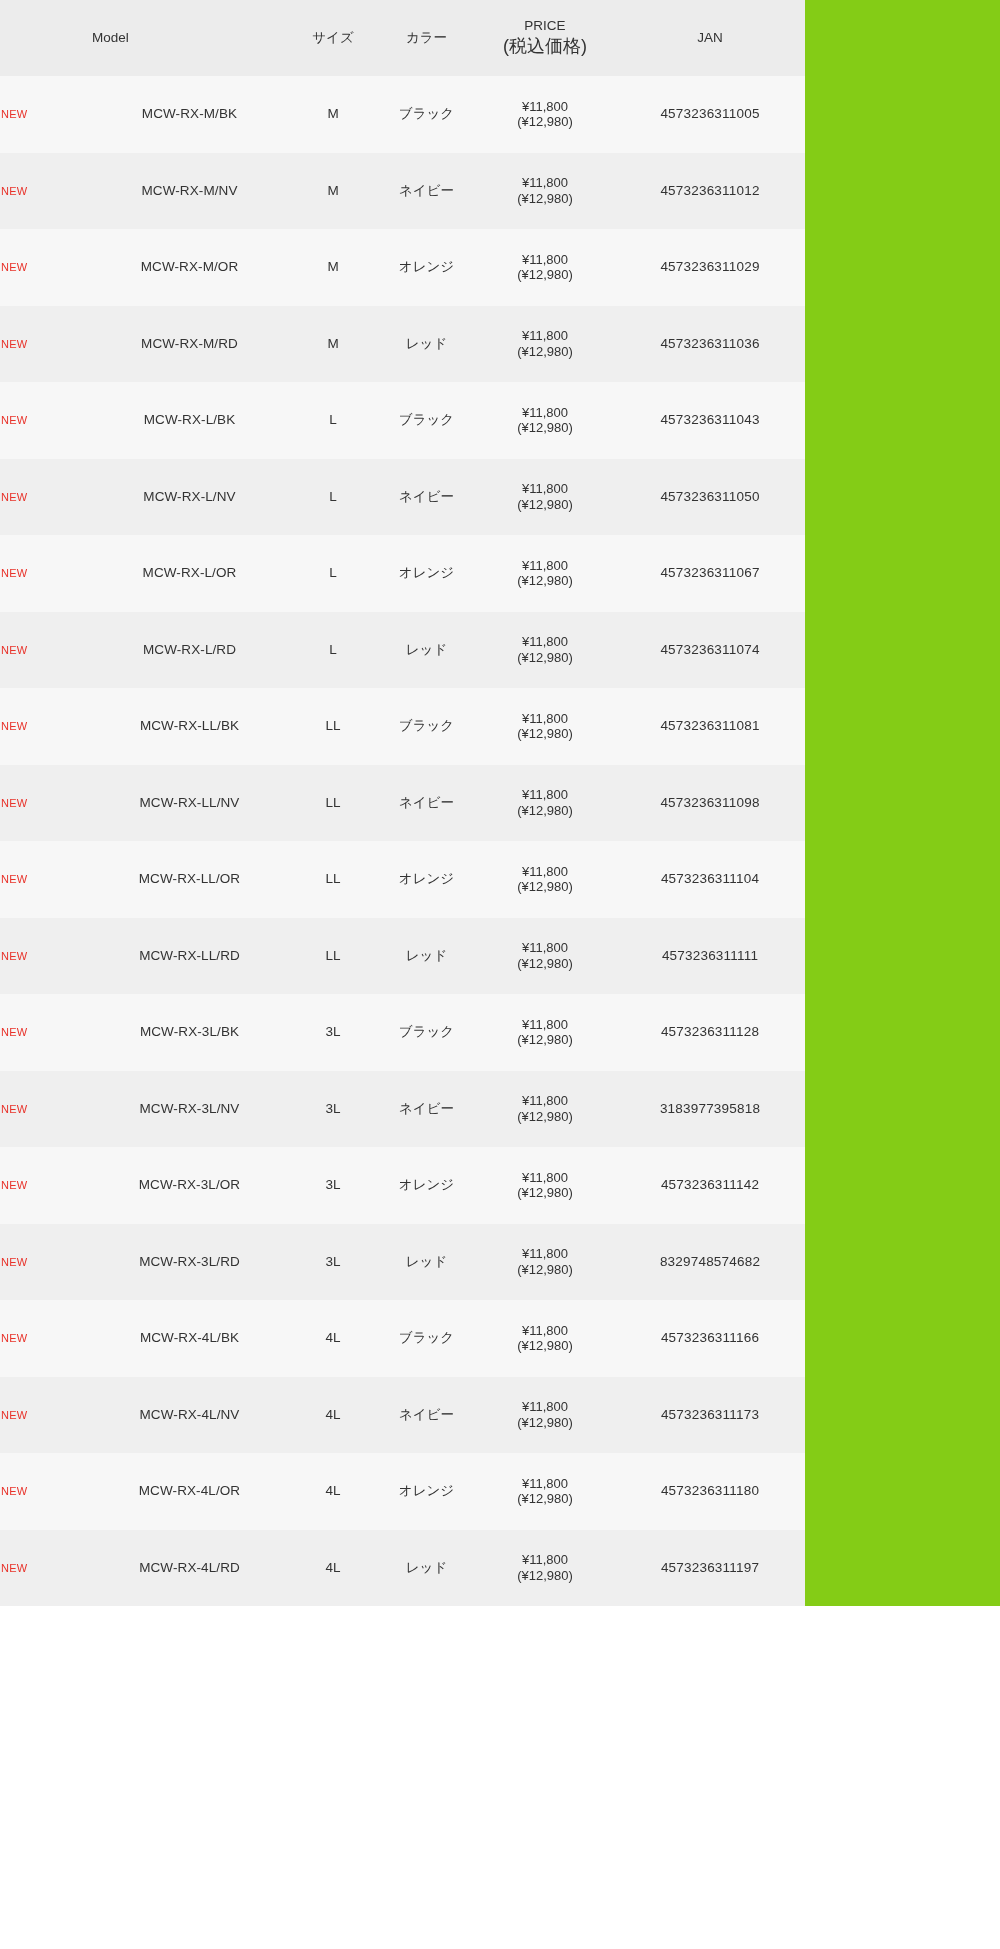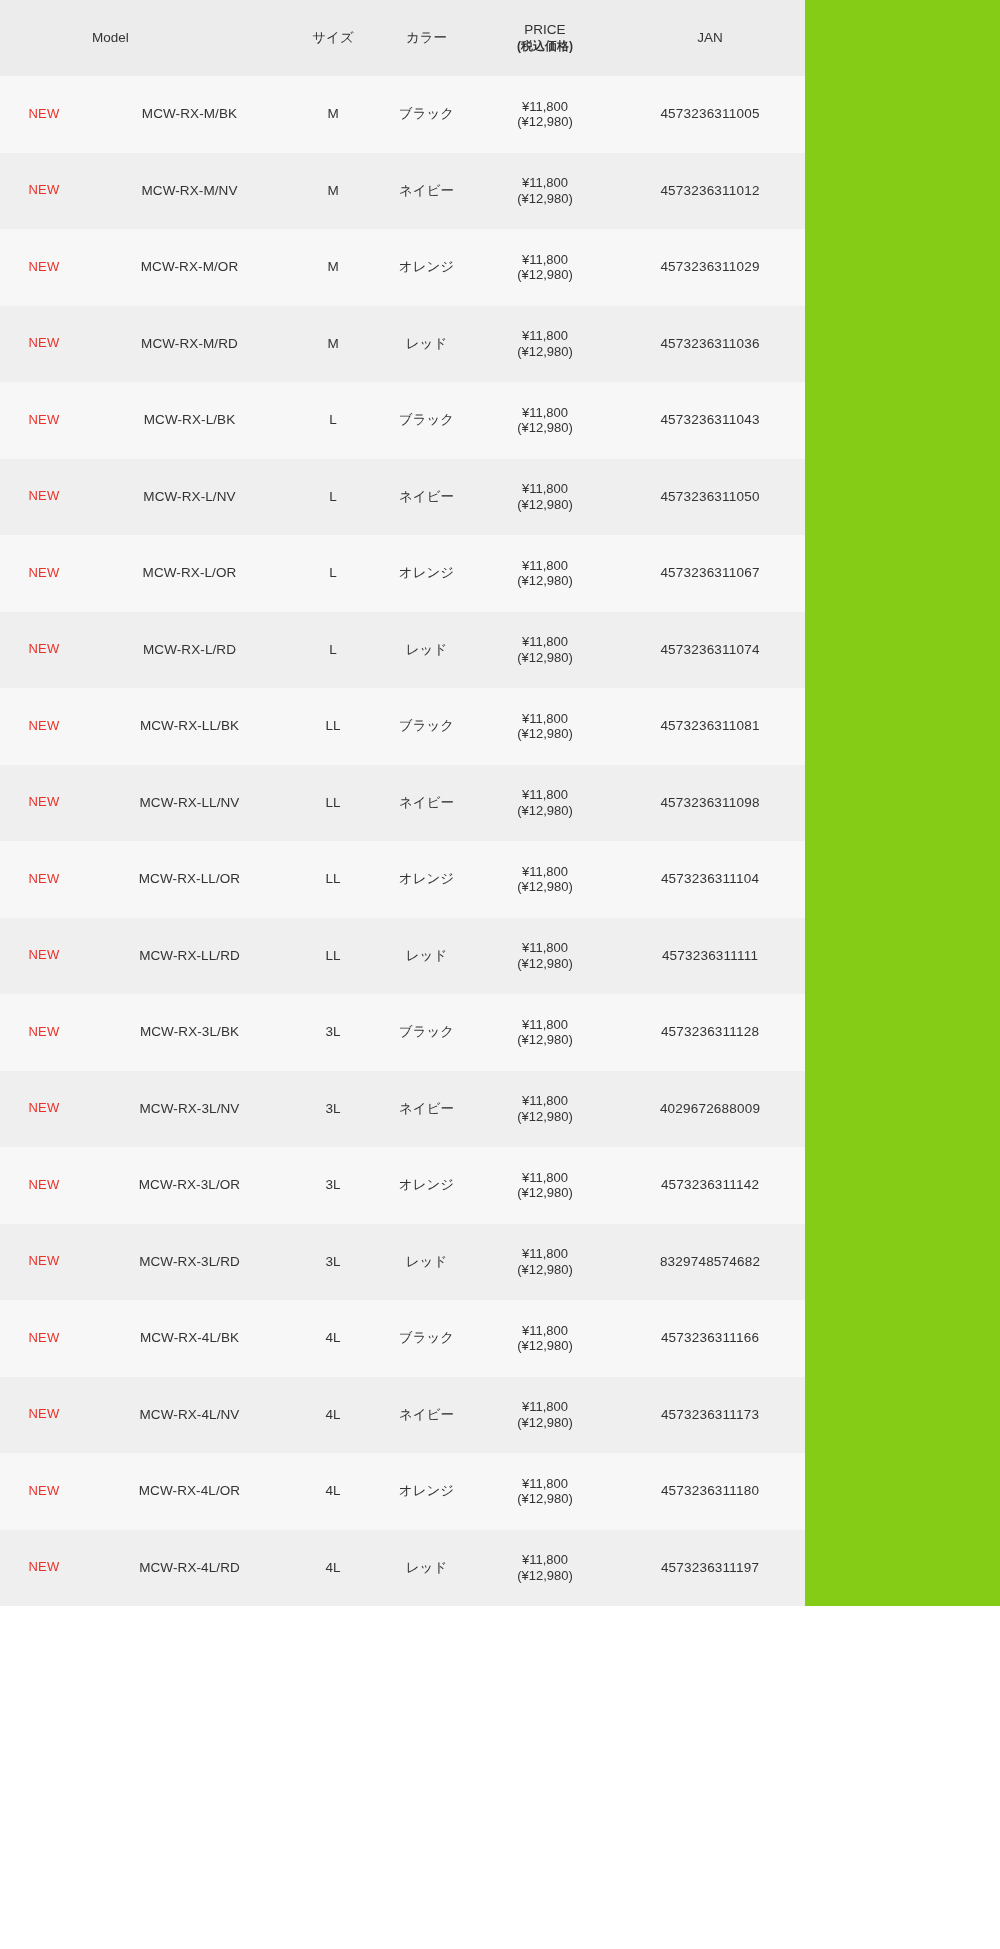--- a/index.html
+++ b/index.html
@@ -49,40 +49,40 @@
     text-align: center;
     font-size: 13.5px;
     line-height: 1.3;
     color: #333333;
   }
   tbody tr.row-even td { background: #f7f7f7; }
   tbody tr.row-odd  td { background: #efefef; }
 
   td.cell-new {
     color: #e8322a;
-    font-size: 13px;
-    text-align: center;
+    font-size: 11px;
+    text-align: left;
     letter-spacing: 0.2px;
   }
   td.cell-model {
     text-align: center;
     padding-left: 4px;
     letter-spacing: 0.1px;
   }
   td.cell-price {
     line-height: 1.18;
     font-size: 13px;
   }
   td.cell-price .price-main { display: block; }
   td.cell-price .price-sub  { display: block; text-align: center; }
   td.cell-jan {
     letter-spacing: 0.2px;
   }
   .price-head-main { display: block; }
-  .price-head-sub  { display: block; font-size: 12px; font-weight: bold; }
+  .price-head-sub  { display: block; font-size: 18px; }
 </style>
 </head>
 <body>
 
 <div class="page">
   <table class="product-table">
     <colgroup>
       <col class="c-new">
       <col class="c-model">
       <col class="c-size">
@@ -249,21 +249,21 @@
         </tr>
         <tr class="row-odd">
           <td class="cell-new">NEW</td>
           <td class="cell-model">MCW-RX-3L/NV</td>
           <td class="cell-size">3L</td>
           <td class="cell-color">ネイビー</td>
           <td class="cell-price">
             <span class="price-main">¥11,800</span>
             <span class="price-sub">(¥12,980)</span>
           </td>
-          <td class="cell-jan">4029672688009</td>
+          <td class="cell-jan">3183977395818</td>
         </tr>
         <tr class="row-even">
           <td class="cell-new">NEW</td>
           <td class="cell-model">MCW-RX-3L/OR</td>
           <td class="cell-size">3L</td>
           <td class="cell-color">オレンジ</td>
           <td class="cell-price">
             <span class="price-main">¥11,800</span>
             <span class="price-sub">(¥12,980)</span>
           </td>

